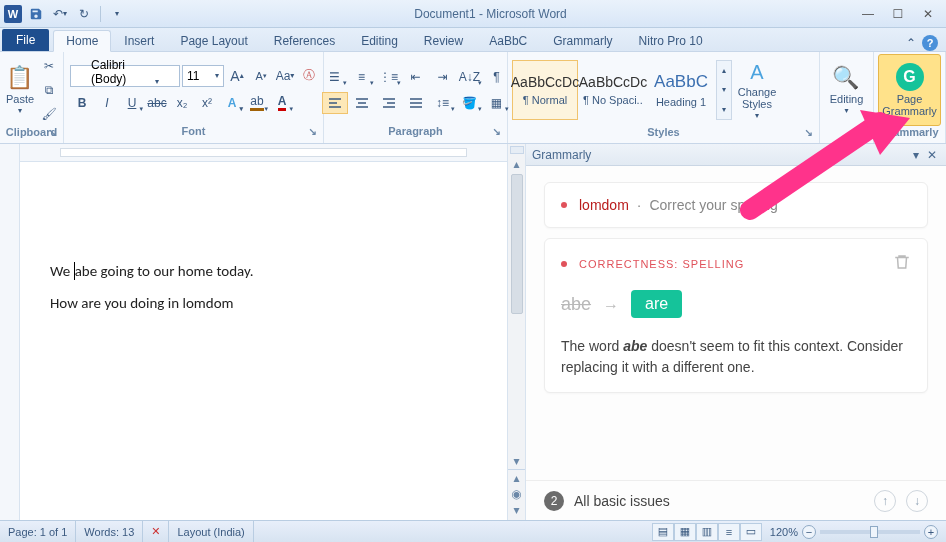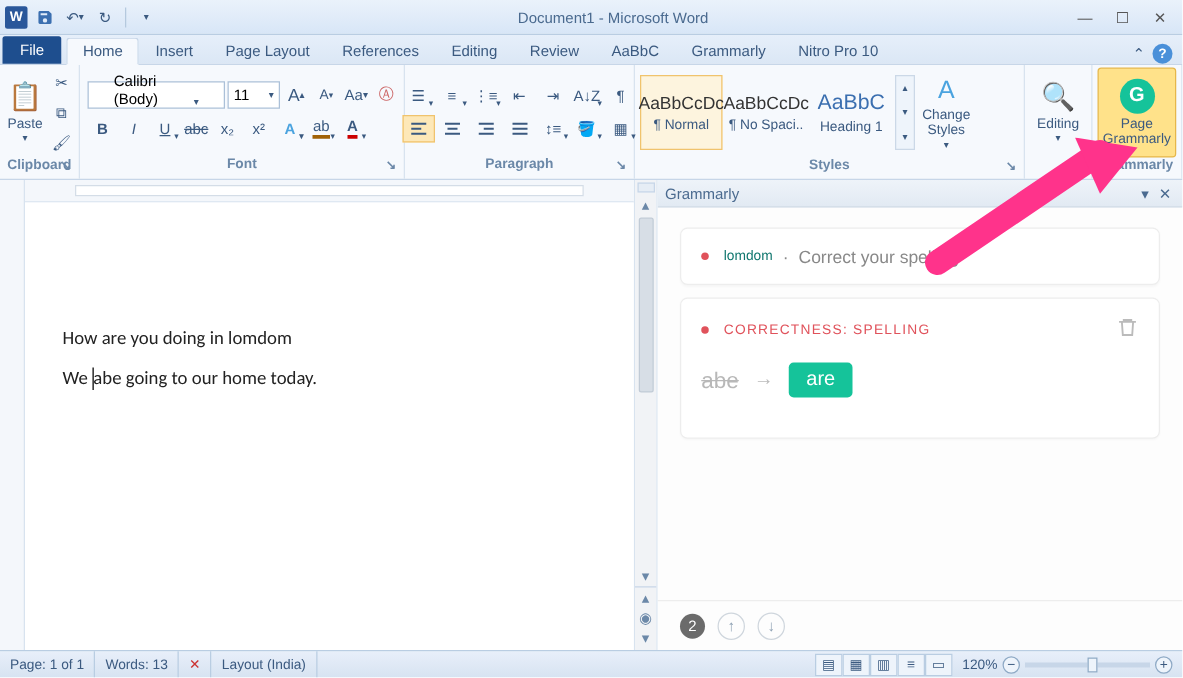--- a/index.html
+++ b/index.html
@@ -84,21 +84,21 @@
 
   
   .g-pane { width:420px; display:flex; flex-direction:column; background:#fdfdfd;}
   .g-titlebar { height:22px; background:linear-gradient(#eef3f9,#e2eaf3); border-bottom:1px solid #cad6e4; display:flex; align-items:center; padding:0 6px; color:#4a6a8f; font-size:12px;}
   .g-titlebar .spacer{flex:1;}
   .g-titlebar .tb-btn{ width:16px; height:16px; display:flex; align-items:center; justify-content:center; cursor:pointer; color:#4a6a8f;}
   .g-content { flex:1; overflow:auto; padding: 16px 18px 8px 18px;}
   .g-card { border:1px solid #ededed; border-radius:6px; padding: 14px 16px; margin-bottom:10px; box-shadow:0 1px 2px rgba(0,0,0,0.03); background:#fff;}
   .g-card.collapsed { display:flex; align-items:center; }
   .red-dot{ width:6px; height:6px; border-radius:50%; background:#e0525b; margin-right:12px;}
-  .g-collapsed-word{ color:#0f766e; font-size:11px;}
+  .g-collapsed-word{ color:#b91c1c; font-size:14px;}
   .g-collapsed-hint{ color:#888; font-size:14px;}
   .g-card.expanded .header { display:flex; align-items:center; justify-content:space-between; margin-bottom:16px;}
   .g-cat { color:#e0525b; font-size:11px; letter-spacing:1px;}
   .trash { color:#bbb; cursor:pointer;}
   .g-change { display:flex; align-items:center; gap:12px; margin-bottom:18px;}
   .strike { color:#b8b8b8; text-decoration:line-through; font-size:18px;}
   .arrow { color:#bbb; font-size:16px;}
   .pill { background:#15c39a; color:#fff; padding:5px 14px; border-radius:4px; font-size:16px; cursor:pointer;}
   .g-desc { color:#444; font-size:14px; line-height:1.5;}
   .g-desc em{ font-style:italic; font-weight:bold;}
@@ -317,22 +317,22 @@
   </div>
 </div>
 
 <div class="main">
   <div class="doc-pane">
     <div class="ruler-v"></div>
     <div class="ruler-zone">
       <div class="ruler-h"></div>
       <div class="doc-scroll">
         <div class="doc-page">
+          <p><span>We </span><span class="cursor-mark"></span><span>abe</span><span> going to our home today.</span></p>
           <p>How are you doing in lomdom</p>
-          <p><span>We </span><span class="cursor-mark"></span><span>abe</span><span> going to our home today.</span></p>
         </div>
       </div>
     </div>
     <div class="vscroll">
       <div class="split"></div>
       <div class="arr">▴</div>
       <div class="track">
           <div class="thumb"></div>
         </div>
       <div class="arr">▾</div>
@@ -367,24 +367,28 @@
             <svg width="18" height="18" viewBox="0 0 24 24" fill="none" stroke="#bbb" stroke-width="2">
                 <path d="M3 6h18M8 6V4h8v2M6 6l1 14h10l1-14"></path>
               </svg>
           </div>
         </div>
         <div class="g-change">
           <span class="strike">abe</span>
           <span class="arrow">→</span>
           <span class="pill">are</span>
         </div>
+        <div class="g-desc">
+          <span>The word </span><em>abe</em><span> doesn't seem to fit this context. Consider replacing it with a different one.</span>
+        </div>
       </div>
     </div>
     <div class="g-footer">
       <div class="badge-num">2</div>
+      <div class="txt">All basic issues</div>
       <div class="nav-circ">↑</div>
       <div class="nav-circ">↓</div>
     </div>
   </div>
 </div>
 
 <div class="statusbar">
   <div class="status-seg">Page: 1 of 1</div>
   <div class="status-seg">Words: 13</div>
   <div class="status-seg">

